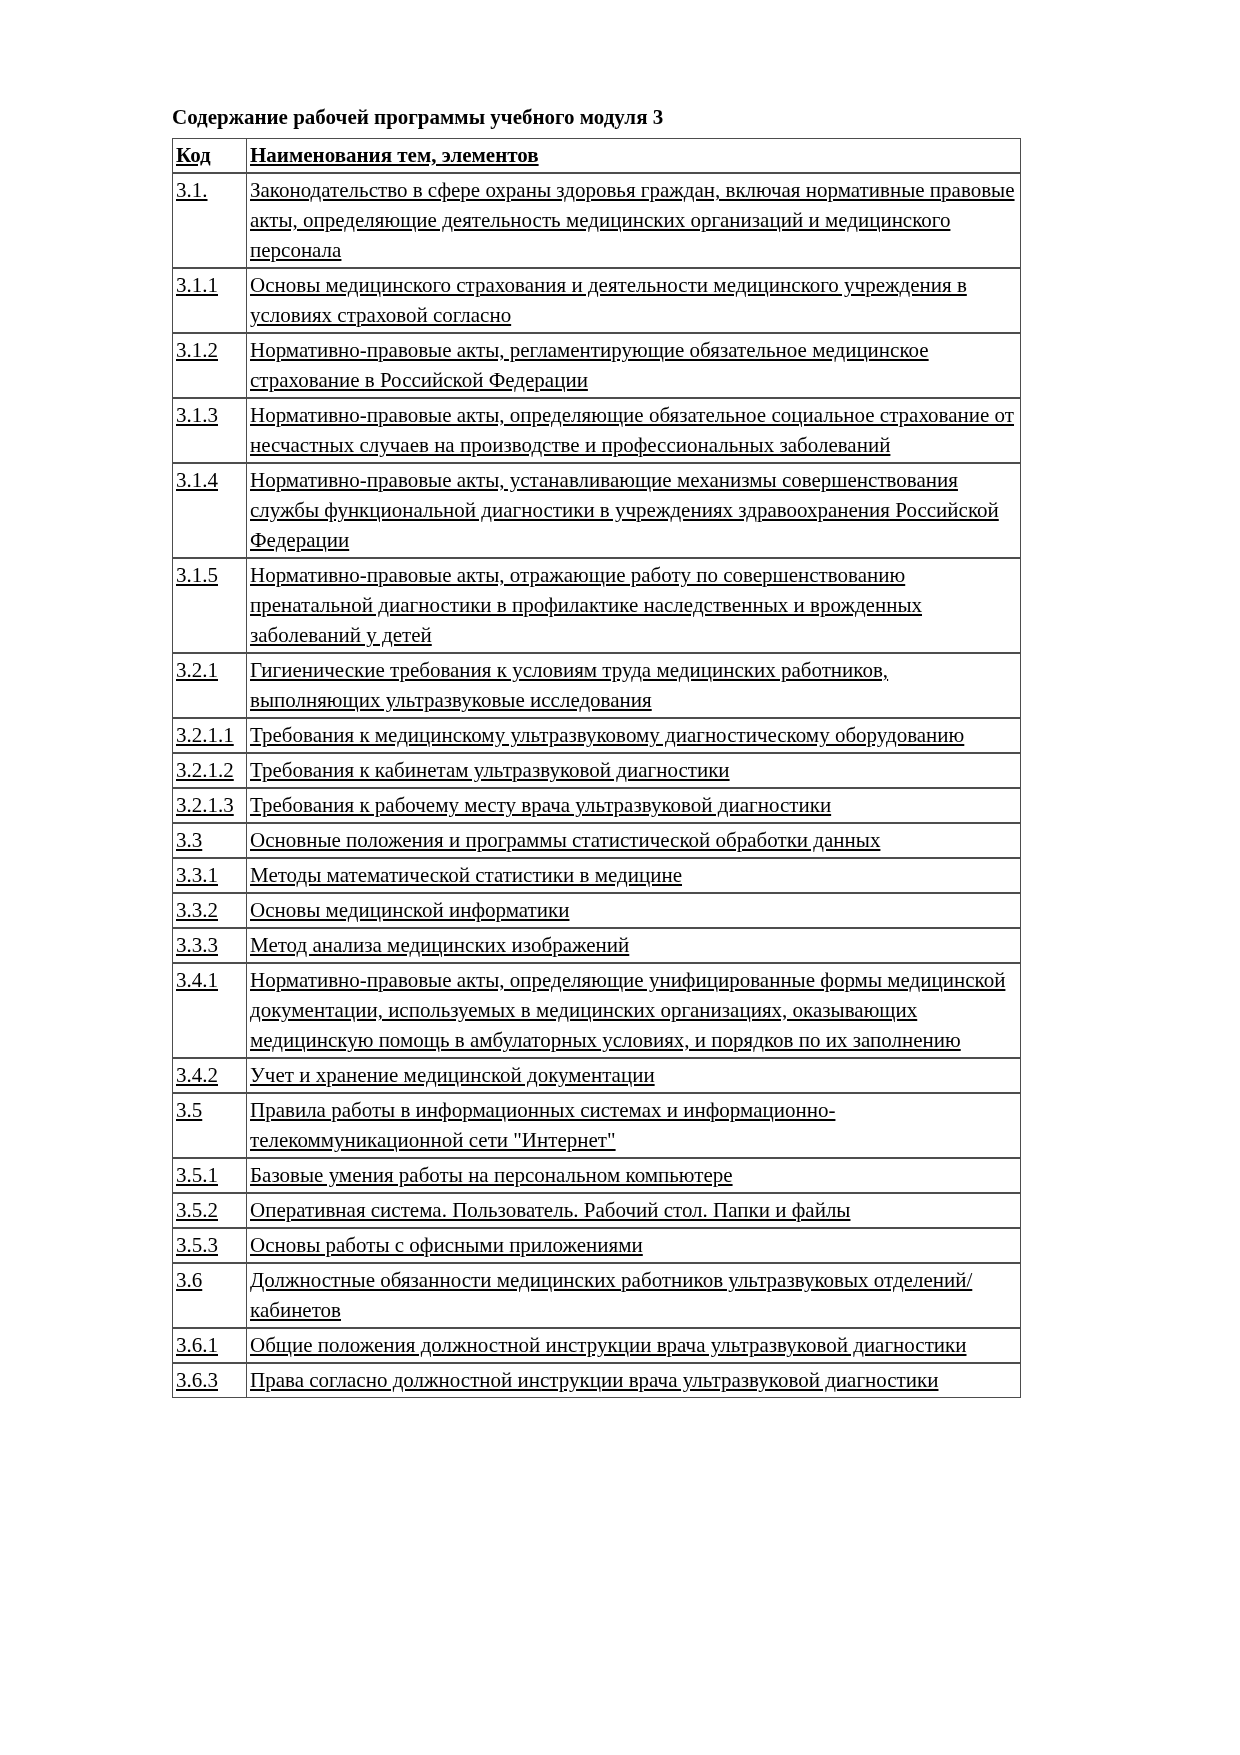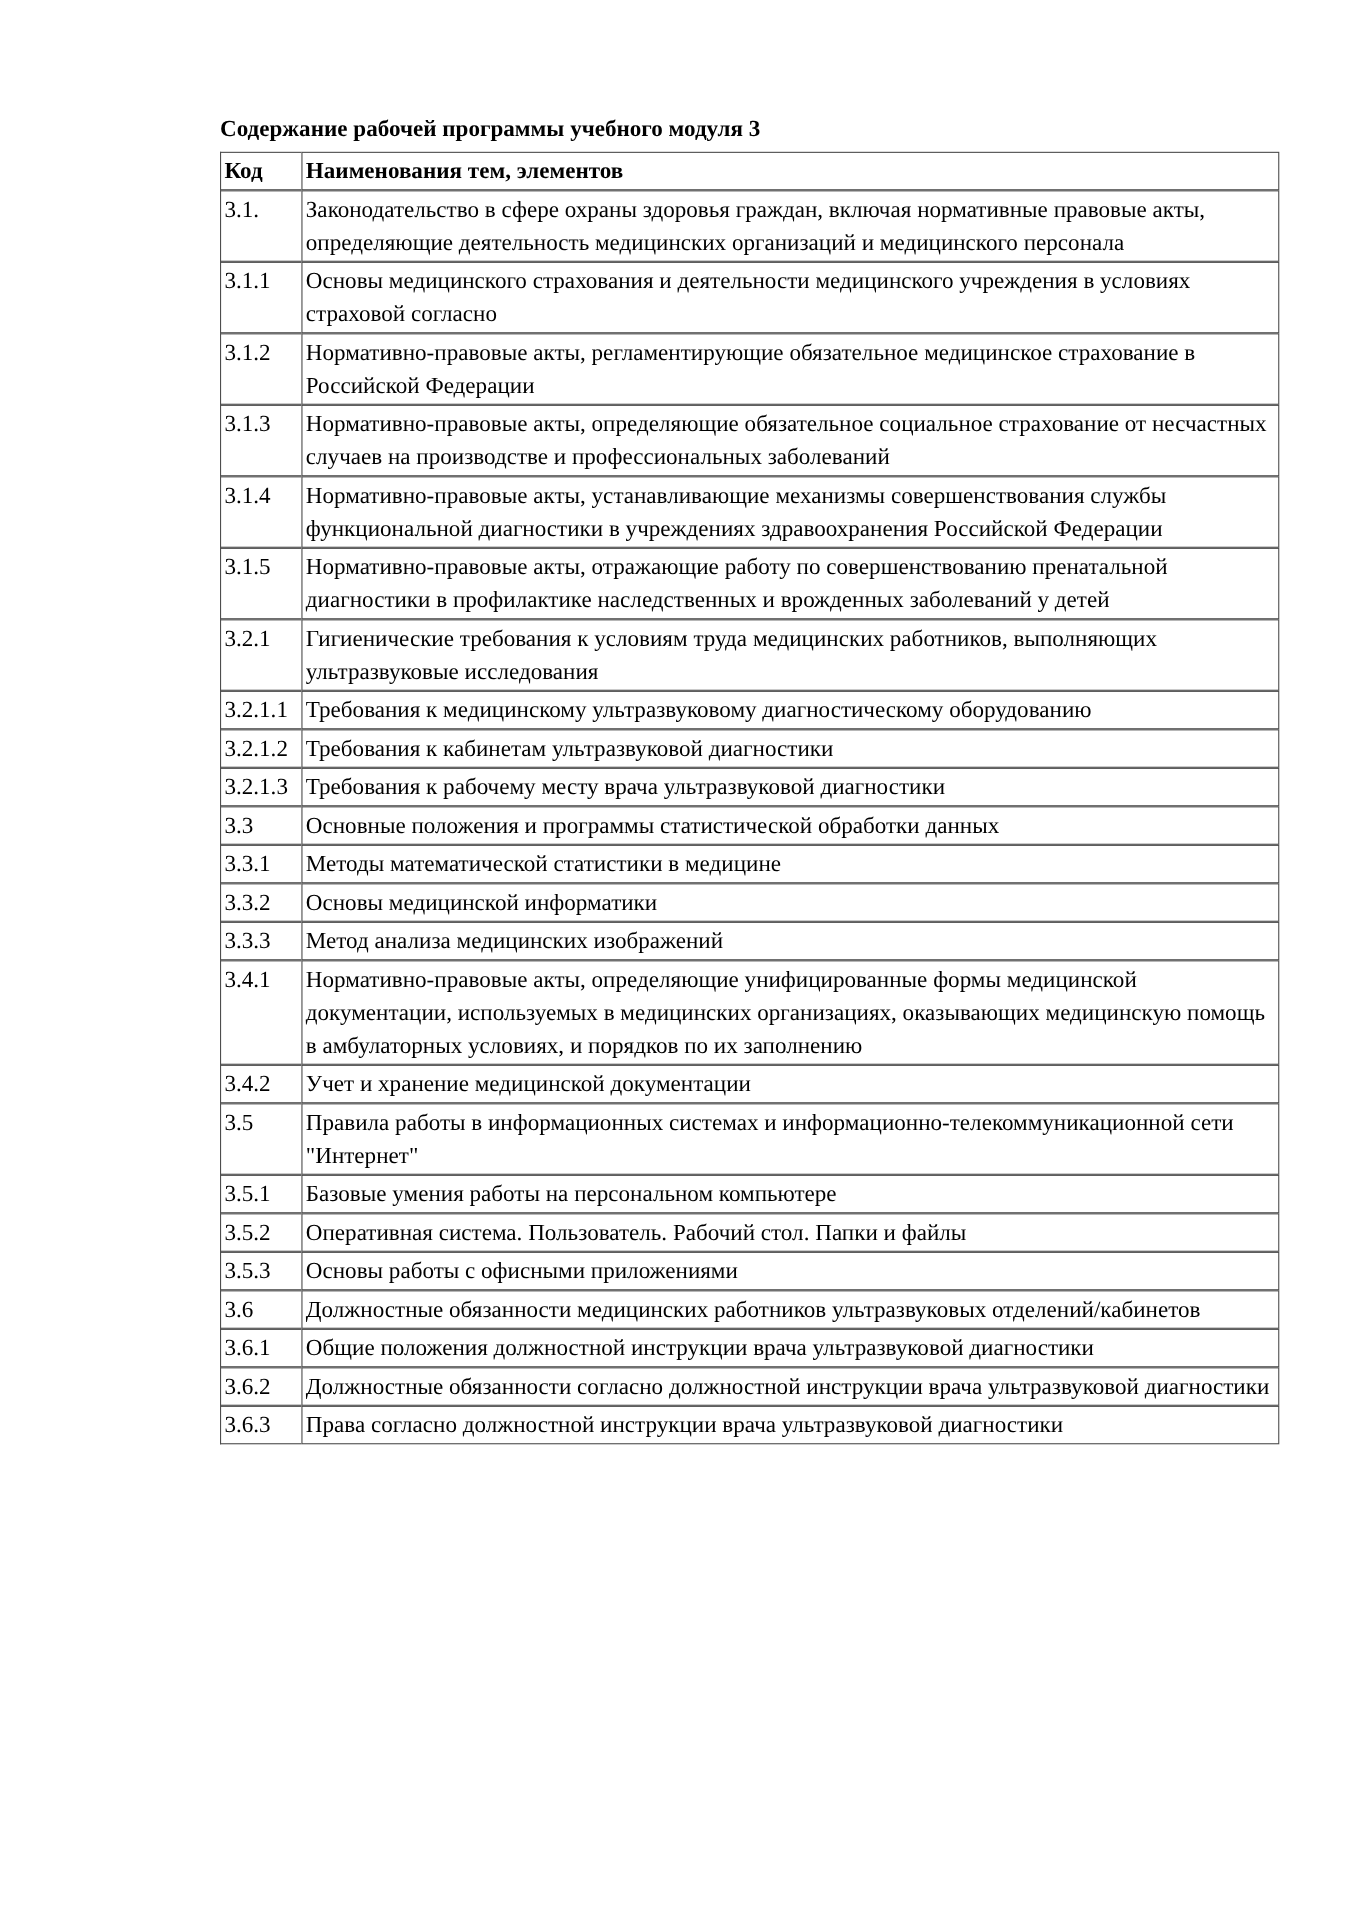--- a/index.html
+++ b/index.html
@@ -11,35 +11,35 @@
     width: 1240px;
     height: 1755px;
     position: relative;
     font-family: "Liberation Serif", serif;
     color: #000000;
   }
   .page {
     position: absolute;
     left: 172px;
     top: 104px;
-    width: 963px;
-    margin-left: 28px;
+    width: 849px;
   }
   .doc-title {
     font-size: 21px;
     font-weight: bold;
     margin: 0 0 8px 0;
     line-height: 26px;
     white-space: nowrap;
   }
   table.content-table {
     width: 100%;
     border-collapse: separate;
     border-spacing: 0;
     table-layout: fixed;
+    text-decoration: underline;
   }
   col.c-code { width: 74px; }
   .content-table th,
   .content-table td {
     border-top: 1px solid #4d4d4d;
     border-bottom: 1px solid #4d4d4d;
     border-left: 1px solid #4d4d4d;
     padding: 1px 3px 2px 3px;
     font-size: 21px;
     line-height: 30px;
@@ -155,22 +155,18 @@
         </tr>
         <tr>
           <td>3.6</td>
           <td>Должностные обязанности медицинских работников ультразвуковых отделений/кабинетов</td>
         </tr>
         <tr>
           <td>3.6.1</td>
           <td>Общие положения должностной инструкции врача ультразвуковой диагностики</td>
         </tr>
         <tr>
-          <td>3.6.2</td>
-          <td>Должностные обязанности согласно должностной инструкции врача ультразвуковой диагностики</td>
-        </tr>
-        <tr>
           <td>3.6.3</td>
           <td>Права согласно должностной инструкции врача ультразвуковой диагностики</td>
         </tr>
       </tbody>
   </table>
 </div>
 
 </body></html>

